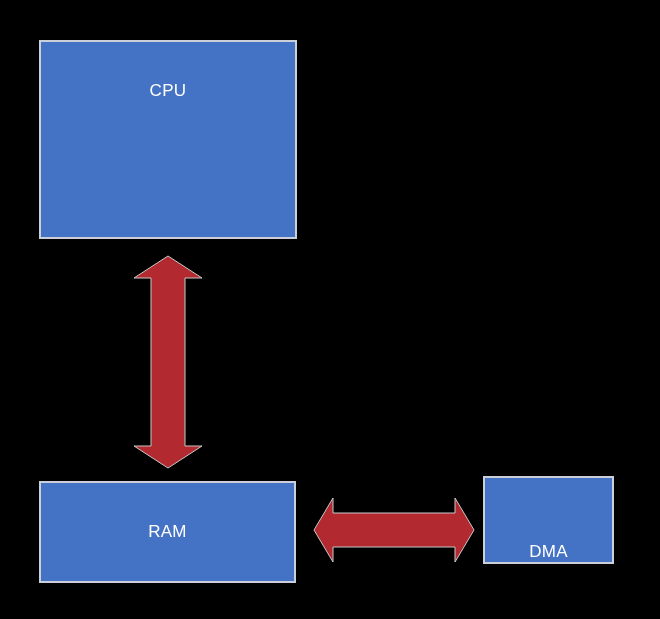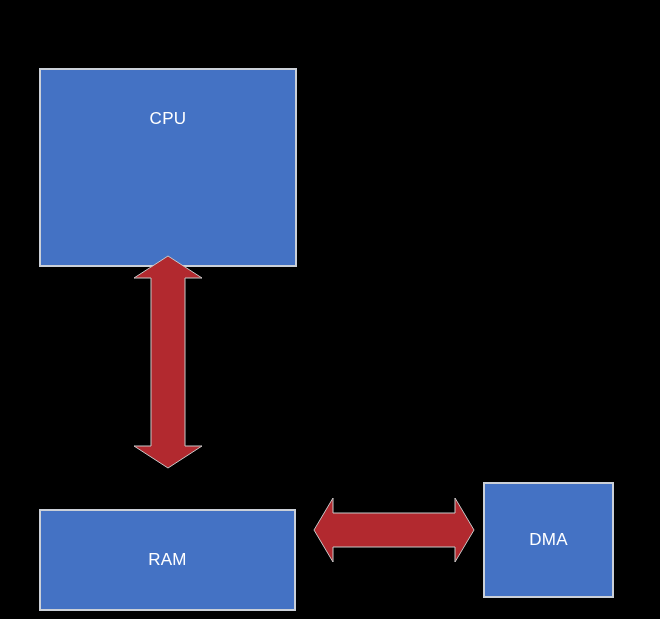--- a/index.html
+++ b/index.html
@@ -19,21 +19,20 @@
     position: absolute;
     box-sizing: border-box;
     background: var(--node-fill, #4472C4);
     border: 2px solid var(--node-border, #CBD0D8);
     color: var(--text, #FFFFFF);
     display: flex;
     align-items: center;
     justify-content: center;
     font-size: 17px;
     letter-spacing: 0.3px;
-    margin-top: 28px;
   }
   .cpu-stack {
     left: 39px; top: 40px;
     width: 258px; height: 199px;
     flex-direction: column;
     align-items: stretch;
     justify-content: flex-start;
     padding: 0;
   }
   .cpu-stack .section {
@@ -48,22 +47,22 @@
     flex: 1;
     border-top: 2px solid var(--node-border, #CBD0D8);
     flex-direction: column;
     line-height: 22px;
   }
   .ram-box {
     left: 39px; top: 481px;
     width: 257px; height: 102px;
   }
   .dma-box {
-    left: 483px; top: 454px;
-    width: 131px; height: 116px;
+    left: 483px; top: 476px;
+    width: 131px; height: 88px; align-items: flex-end;
   }
   .arrow-svg {
     position: absolute;
     display: block;
   }
   .arrow-vertical {
     left: 133px; top: 255px;
   }
   .arrow-horizontal {
     left: 313px; top: 497px;

